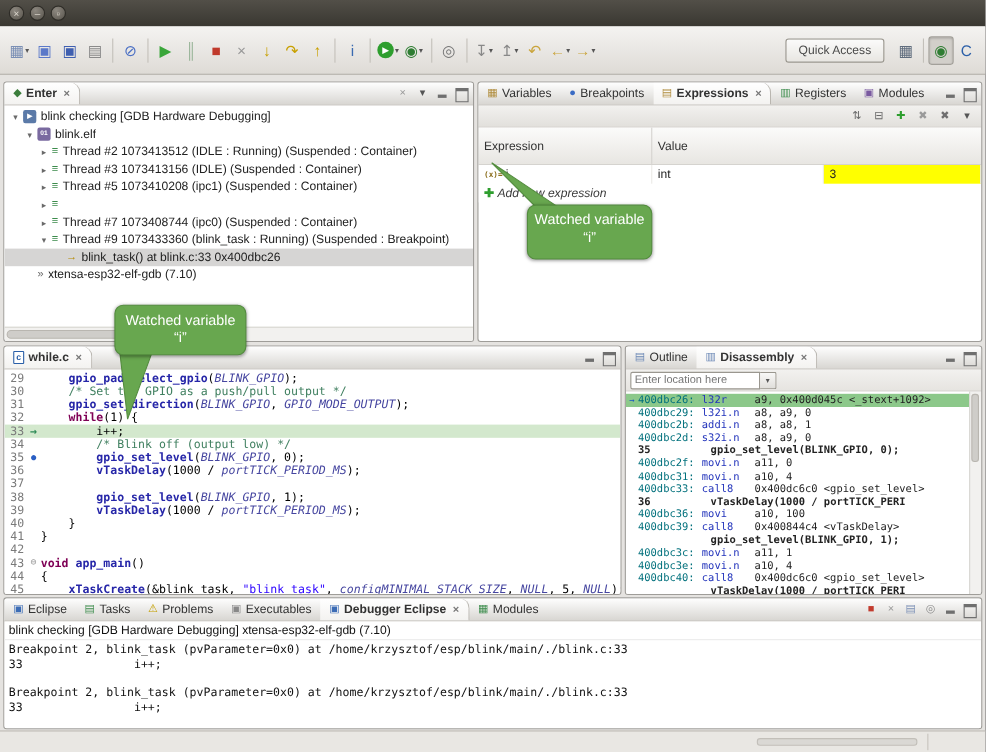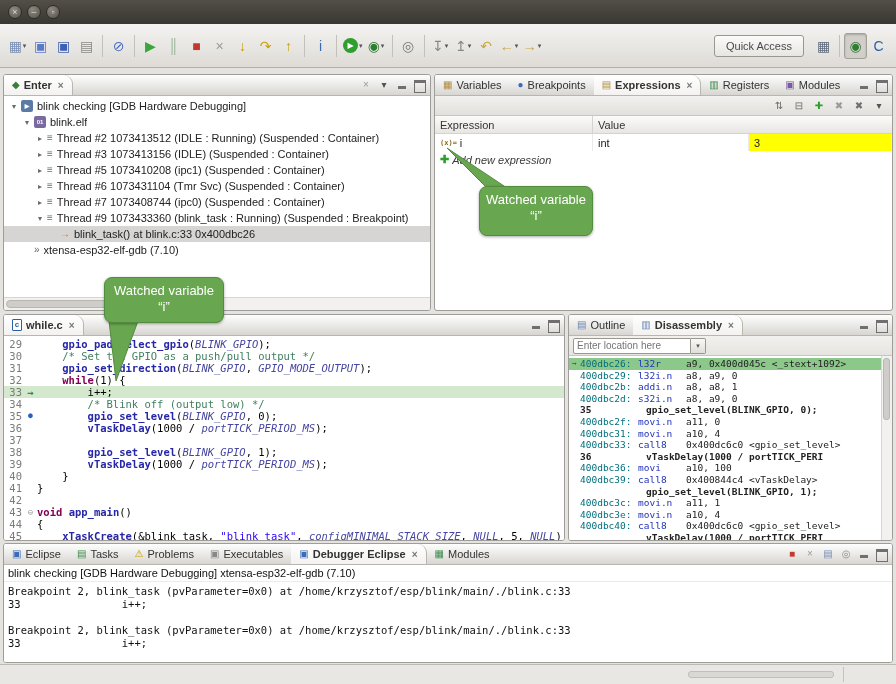--- a/index.html
+++ b/index.html
@@ -48,21 +48,21 @@
 .tarrow{width:12px;font-size:8px;color:#6a6a6a;text-align:center;flex:none}
 .nicon{flex:none;margin:0 4px 0 1px;font-size:10px;line-height:1}
 .nicon.boxed{width:12px;height:12px;border-radius:2px;font-size:6px;line-height:12px;text-align:center;font-weight:bold}
 .ttext{overflow:hidden}
 .hscroll{position:absolute;left:0;right:0;bottom:0;height:13px;background:#f2f1ef;border-top:1px solid #d8d6d2}
 .hthumb{position:absolute;left:2px;top:2px;width:180px;height:8px;background:#cfcdc9;border:1px solid #b9b6b0;border-radius:4px}
 
 .expr-toolbar{height:20px;background:linear-gradient(#f2f1ef,#e2e0dc);border-bottom:1px solid #c9c6c0;display:flex;align-items:center;justify-content:flex-end;padding-right:4px;gap:2px}
 .expr-toolbar .tb-btn{height:17px;min-width:18px}
 .expr-toolbar .tb-glyph{font-size:10px}
-.expr-thead{display:flex;height:18px;background:linear-gradient(#fbfbfa,#e8e6e2);border-bottom:1px solid #d5d3cf;align-items:stretch}
+.expr-thead{display:flex;height:34px;background:linear-gradient(#fbfbfa,#e8e6e2);border-bottom:1px solid #d5d3cf;align-items:stretch}
 .ecol{padding:0 5px;border-right:1px solid #d5d3cf;display:flex;align-items:center;color:#333}
 .c1{width:158px}.c2{width:156px}.c3{flex:1;border-right:none}
 .erow{display:flex;height:17px;align-items:stretch;background:#fff}
 .ecell{padding:0 5px;display:flex;align-items:center;gap:3px;border-right:1px solid #eceae6}
 .val-yellow{background:var(--value-highlight,#ffff00)}
 .wexp-icon{font-size:7px;color:#8a6d1a;font-family:"DejaVu Sans Mono",monospace;font-weight:bold}
 .add-icon{color:#2e9e2e;font-weight:bold;font-size:11px}
 .add-label{color:#3a3a3a;font-style:italic}
 
 .editor-body{position:absolute;top:21px;left:0;right:0;bottom:0;background:#fff;overflow:hidden;font-family:"DejaVu Sans Mono",monospace;font-size:10.5px;line-height:12px;padding-top:2px}
@@ -261,21 +261,20 @@
           <span class="ttext">Thread #3 1073413156 (IDLE) (Suspended : Container)</span>
         </div>
         <div class="trow" style="padding-left: 30px;">
           <span class="tarrow">▸</span>
           <span class="nicon" style="color: rgb(60, 140, 76);">≡</span>
           <span class="ttext">Thread #5 1073410208 (ipc1) (Suspended : Container)</span>
         </div>
         <div class="trow" style="padding-left: 30px;">
           <span class="tarrow">▸</span>
           <span class="nicon" style="color: rgb(60, 140, 76);">≡</span>
-          <span class="ttext">Thread #6 1073431104 (Tmr Svc) (Suspended : Container)</span>
         </div>
         <div class="trow" style="padding-left: 30px;">
           <span class="tarrow">▸</span>
           <span class="nicon" style="color: rgb(60, 140, 76);">≡</span>
           <span class="ttext">Thread #7 1073408744 (ipc0) (Suspended : Container)</span>
         </div>
         <div class="trow" style="padding-left: 30px;">
           <span class="tarrow">▾</span>
           <span class="nicon" style="color: rgb(60, 140, 76);">≡</span>
           <span class="ttext">Thread #9 1073433360 (blink_task : Running) (Suspended : Breakpoint)</span>

